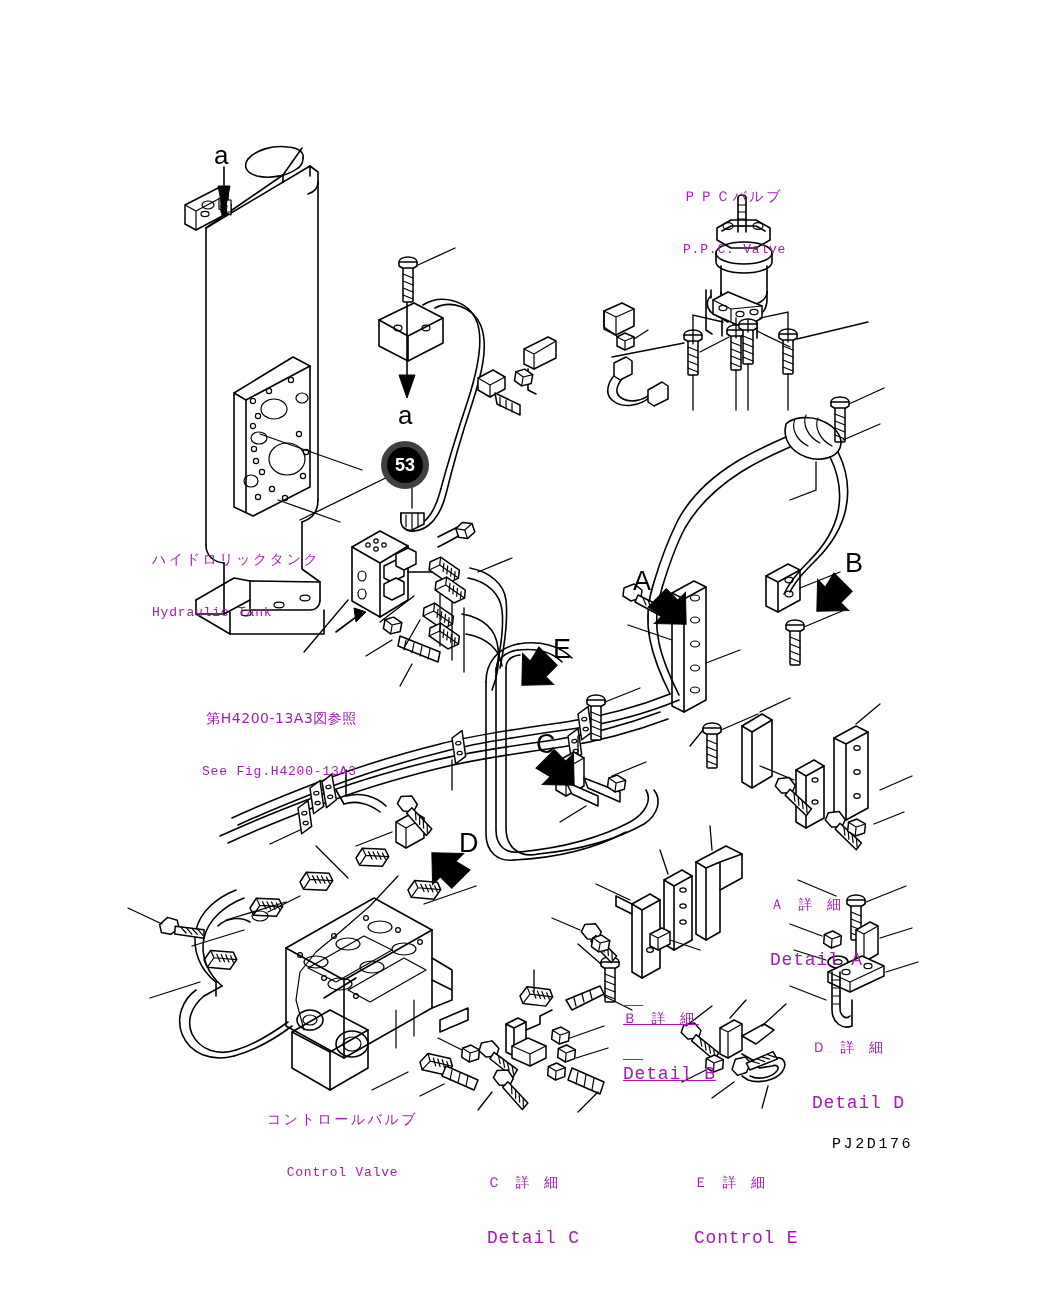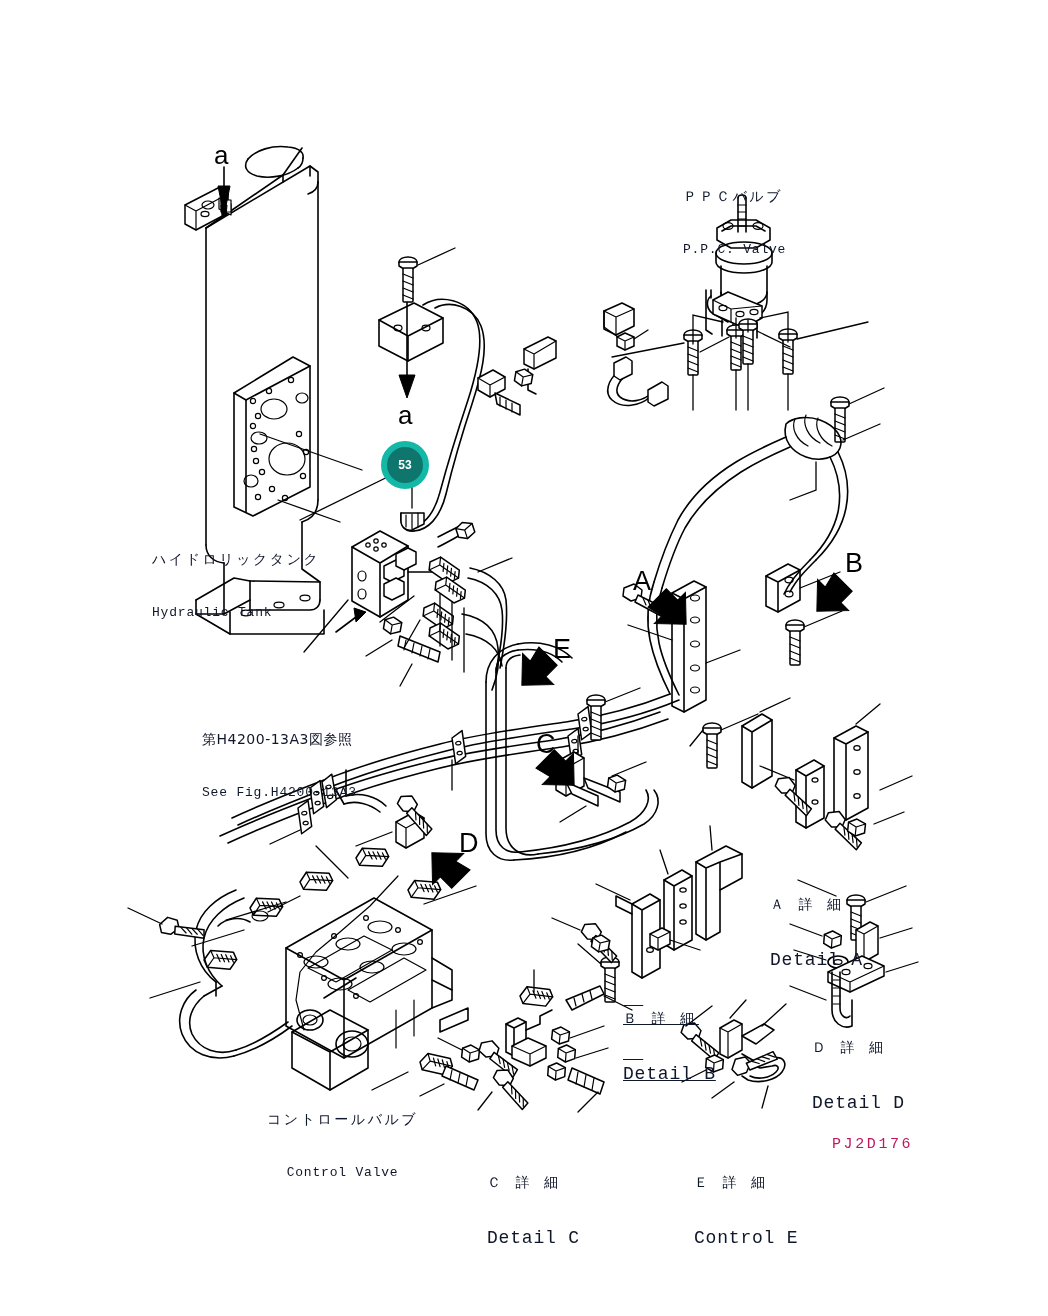--- a/index.html
+++ b/index.html
@@ -15,21 +15,21 @@
     overflow: hidden;
   }
   #sheet {
     position: absolute;
     left: 0; top: 0;
     width: 1048px;
     height: 1316px;
   }
   .lbl {
     position: absolute;
-    color: #0f172a;
+    color: #a21caf;
     white-space: pre;
     line-height: 1.18;
     letter-spacing: 0.5px;
   }
   .lbl .jp {
     display: block;
     font-family: "DejaVu Sans", sans-serif;
     font-size: 14px;
     letter-spacing: 2.5px;
   }
@@ -51,21 +51,21 @@
     position: absolute;
     font-family: "Liberation Sans", sans-serif;
     font-size: 26px;
     color: #000000;
   }
   .drawno {
     position: absolute;
     font-family: "Liberation Mono", "DejaVu Sans Mono", monospace;
     font-size: 15px;
     letter-spacing: 2.6px;
-    color: #be185d;
+    color: #000000;
   }
   .callout {
     position: absolute;
     border-radius: 50%;
     display: flex;
     align-items: center;
     justify-content: center;
     font-family: "Liberation Sans", sans-serif;
     font-weight: bold;
     box-sizing: border-box;
@@ -752,21 +752,21 @@
 <div class="lbl" style="left:683px; top:150px;">
   <span class="jp">ＰＰＣバルブ</span>
   <span class="en">P.P.C. Valve</span>
 </div>
 
 <div class="lbl" style="left:152px; top:513px;">
   <span class="jp">ハイドロリックタンク</span>
   <span class="en">Hydraulic Tank</span>
 </div>
 
-<div class="lbl" style="left:202px; top:693px;">
+<div class="lbl" style="left:202px; top:672px;text-align:right;">
   <span class="jp" style="letter-spacing:0.5px;">第H4200-13A3図参照</span>
   <span class="en">See Fig.H4200-13A3</span>
 </div>
 
 <div class="lbl" style="left:267px; top:1073px;text-align:center;">
   <span class="jp">コントロールバルブ</span>
   <span class="en">Control Valve</span>
 </div>
 
 <div class="lbl detail-lbl" style="left:770px; top:858px;">
@@ -796,15 +796,15 @@
 
 <div class="secmark" style="left:633px; top:566px;">A</div>
 <div class="secmark" style="left:845px; top:548px;">B</div>
 <div class="secmark" style="left:536px; top:729px;">C</div>
 <div class="secmark" style="left:459px; top:828px;">D</div>
 <div class="secmark" style="left:553px; top:634px;">E</div>
 
 <div class="alpha" style="left:214px; top:140px;">a</div>
 <div class="alpha" style="left:398px; top:400px;">a</div>
 
-<div class="callout" style="left:381px; top:441px; width:48px; height:48px; background:#0f766e; border:6px solid #14b8a6; color:#ffffff; font-size:12px;">53</div>
+<div class="callout" style="left:381px; top:441px; width:48px; height:48px; background:#000000; border:6px solid #404040; color:#ffffff; font-size:18px;">53</div>
 
 <div class="drawno" style="left:832px; top:1136px;">PJ2D176</div>
 
 </body></html>

